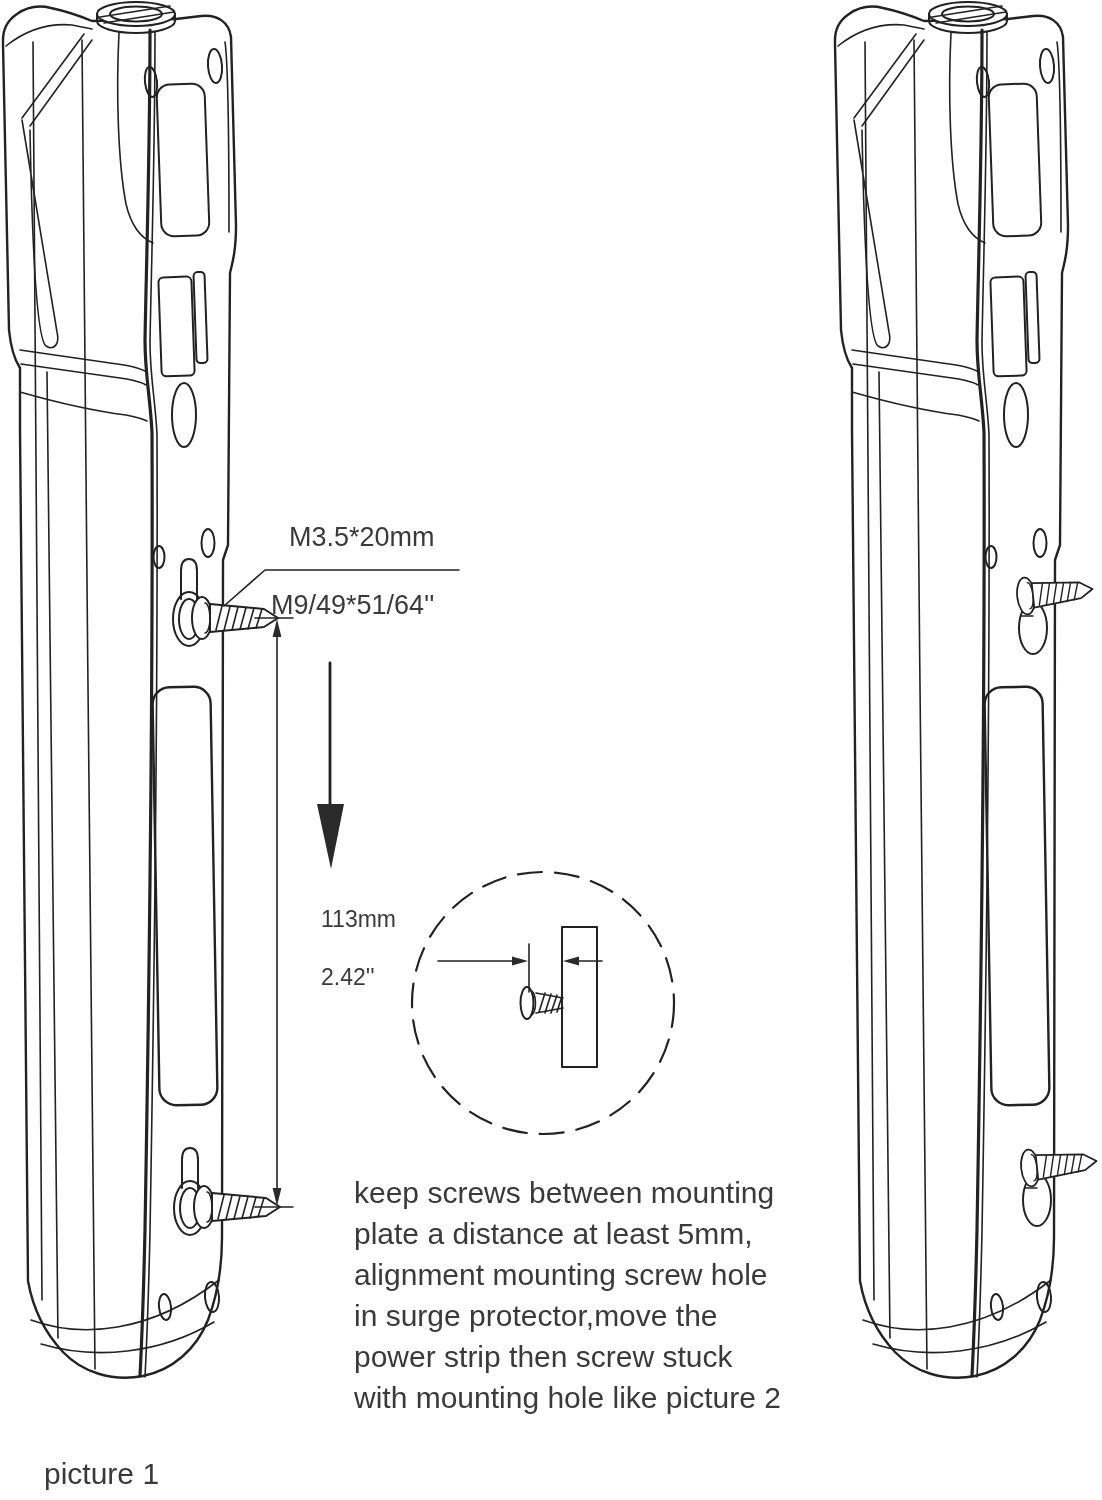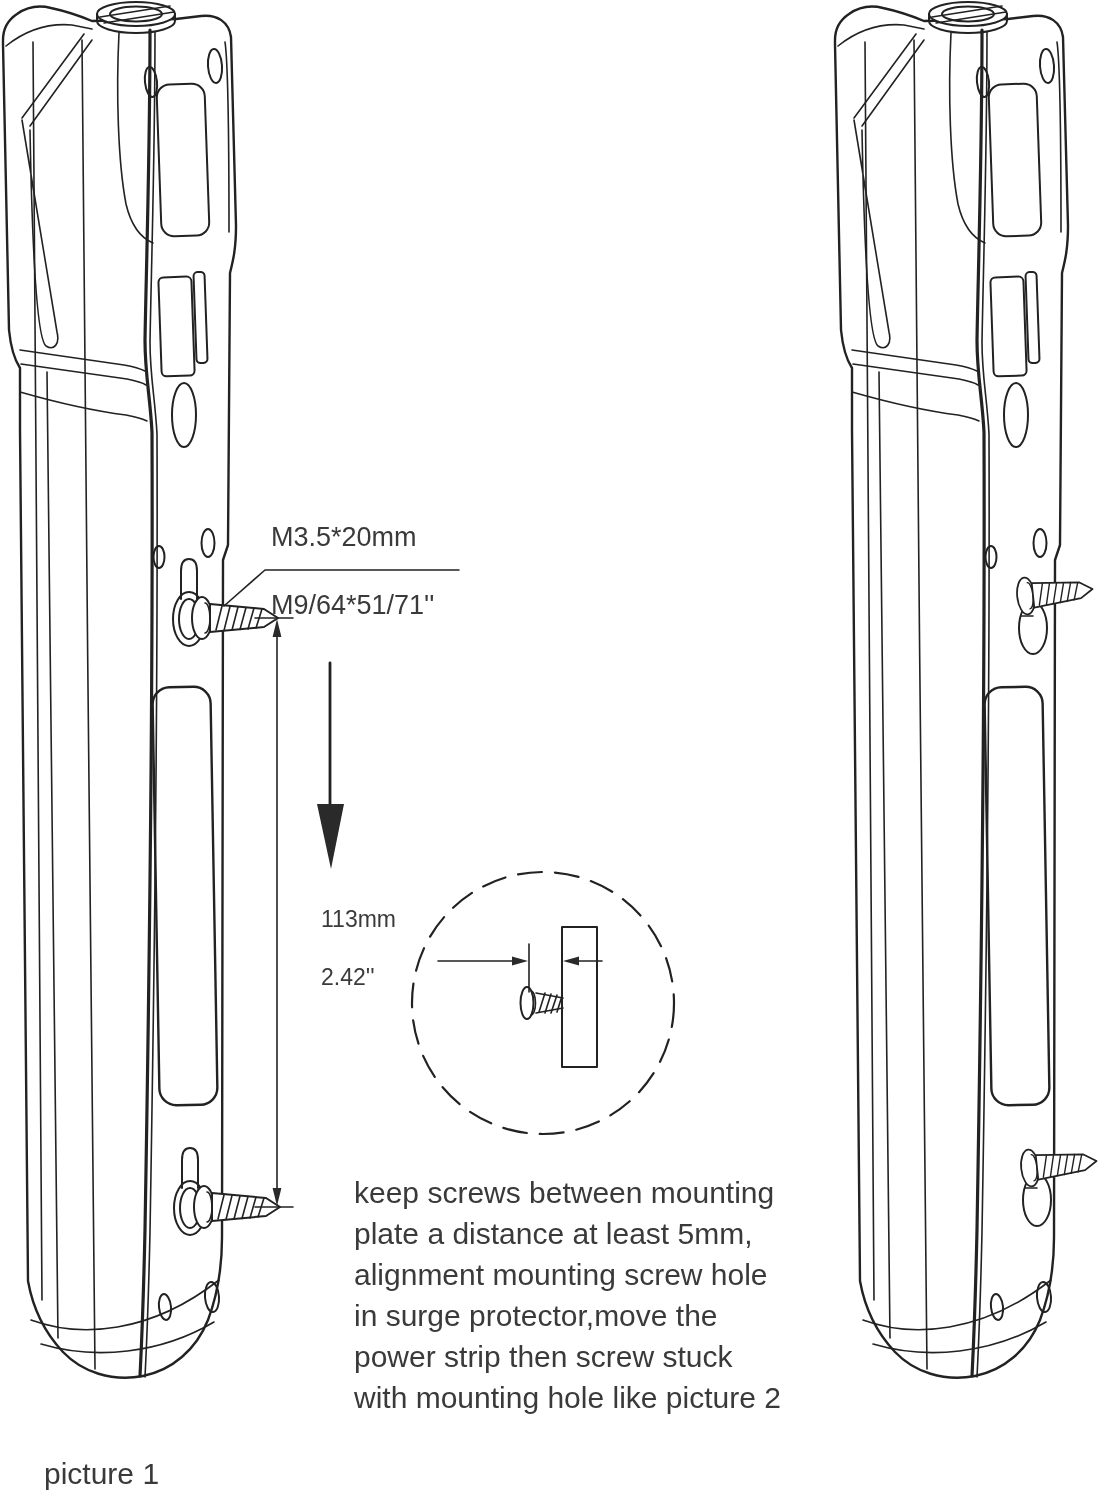--- a/index.html
+++ b/index.html
@@ -21,21 +21,21 @@
   .art .outer{stroke-width:2.4;}
   .art .bold{stroke-width:3.2;}
   .art .thin{stroke-width:1.6;}
   .art .fillw{fill:#ffffff;}
   .art .panelbold{stroke-width:2.4;}
   .art .dash{stroke-dasharray:24 13;stroke-width:2.2;}
   .art .solid{fill:#2a2a2a;stroke:none;}
   .art .arrowline{stroke-width:2.8;}
 
   .lbl{position:absolute;white-space:pre-line;}
-  .lbl-screw-spec{left:271px;top:486px;font-size:27px;line-height:34px;}
+  .lbl-screw-spec{left:271px;top:486px;font-size:27px;line-height:34px;text-align:right;}
   .lbl-distance{left:281px;top:876px;font-size:23px;line-height:29px;margin-left:40px;}
   .lbl-gap{left:456px;top:901px;font-size:21px;line-height:25px;}
   .lbl-instruction{left:354px;top:1172px;font-size:30px;line-height:41px;width:500px;}
   .lbl-caption1{left:44px;top:1457px;font-size:30px;}
   .lbl-caption2{left:888px;top:1537px;font-size:30px;}
 </style>
 </head>
 <body>
 
 <div class="stage">
@@ -147,21 +147,21 @@
         <path class="thin" d="M438,961 L514,961"></path>
         <polygon class="solid" points="528,961 512,956.6 512,965.4"></polygon>
         <path class="thin" d="M578,961 L602,961"></path>
         <polygon class="solid" points="563,961 579,956.6 579,965.4"></polygon>
       </g>
     </g>
   </svg>
 
   <div class="lbl lbl-screw-spec">
     <div>M3.5*20mm</div>
-    <div>M9/64*51/71''</div>
+    <div>M9/49*51/64''</div>
   </div>
 
   <div class="lbl lbl-distance">
     <div>113mm</div>
     <div>2.42''</div>
   </div>
 
 
   <div class="lbl lbl-instruction">keep screws between mounting
 plate a distance at least 5mm,

